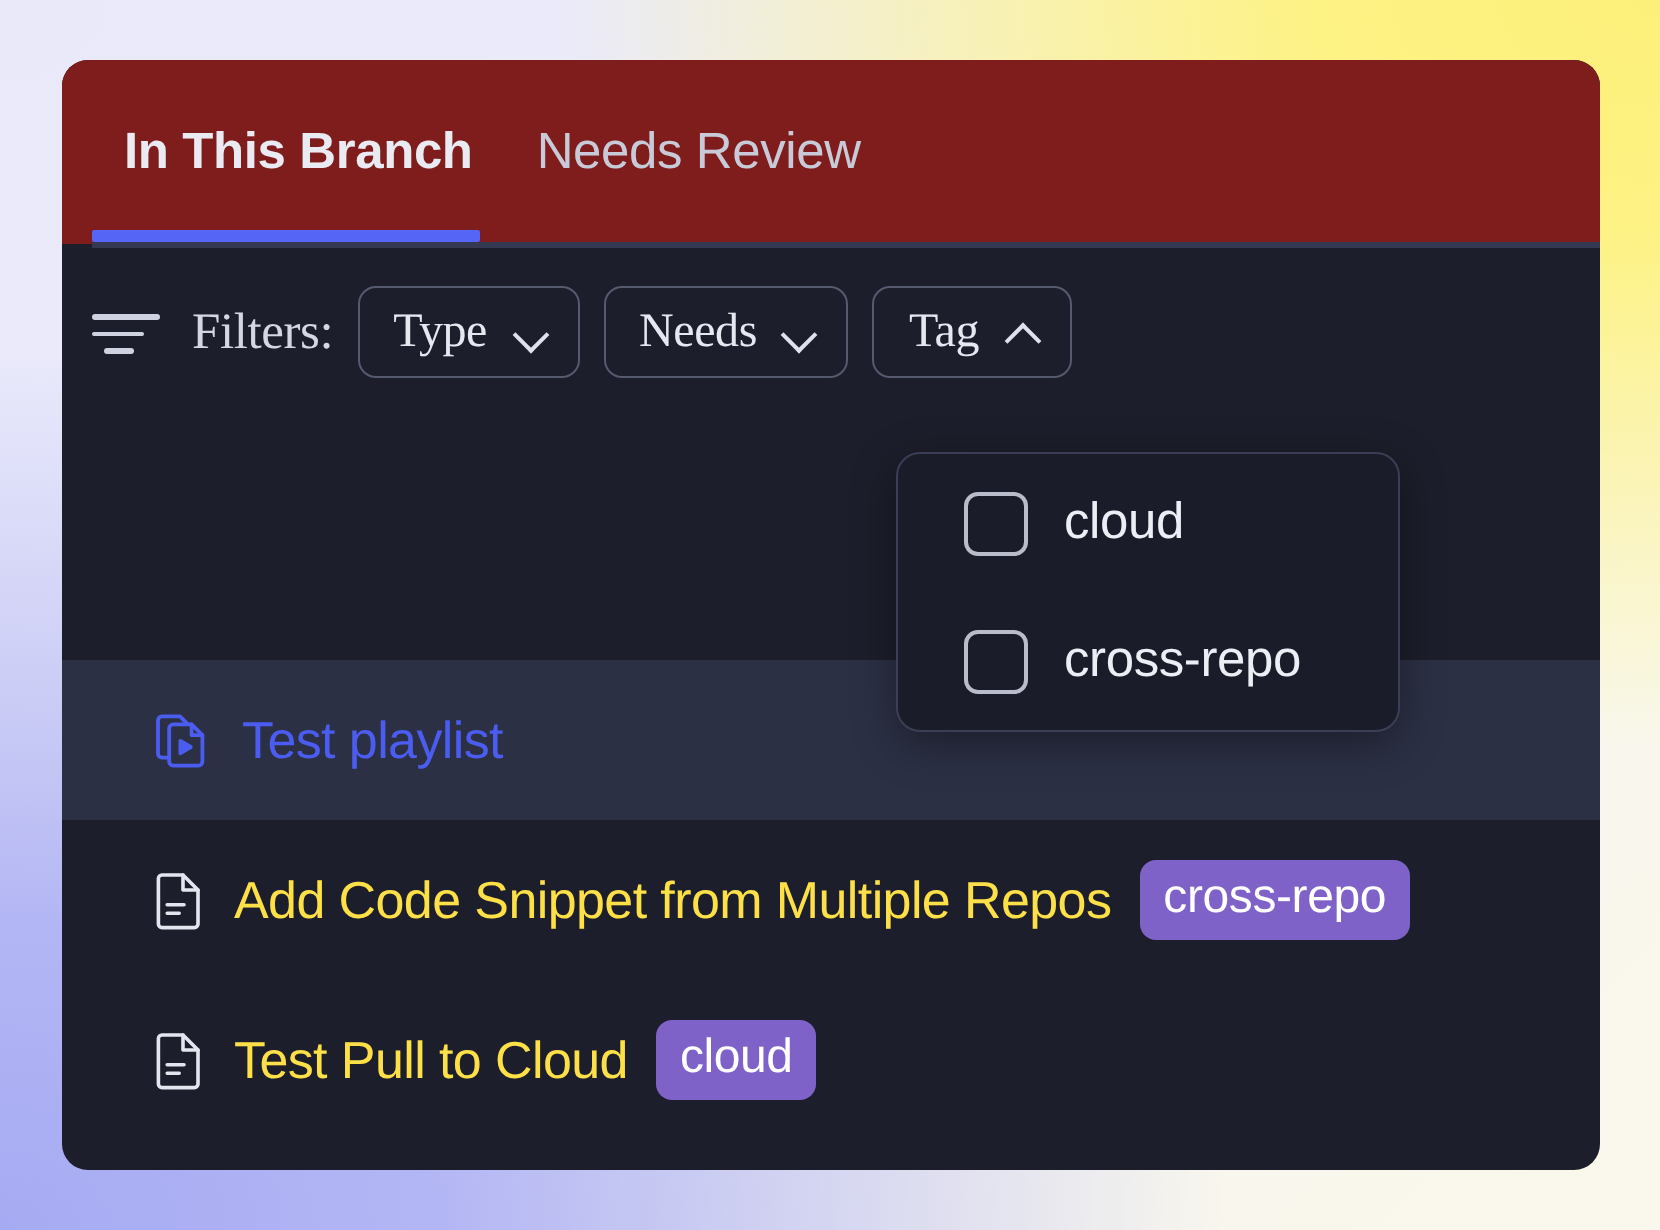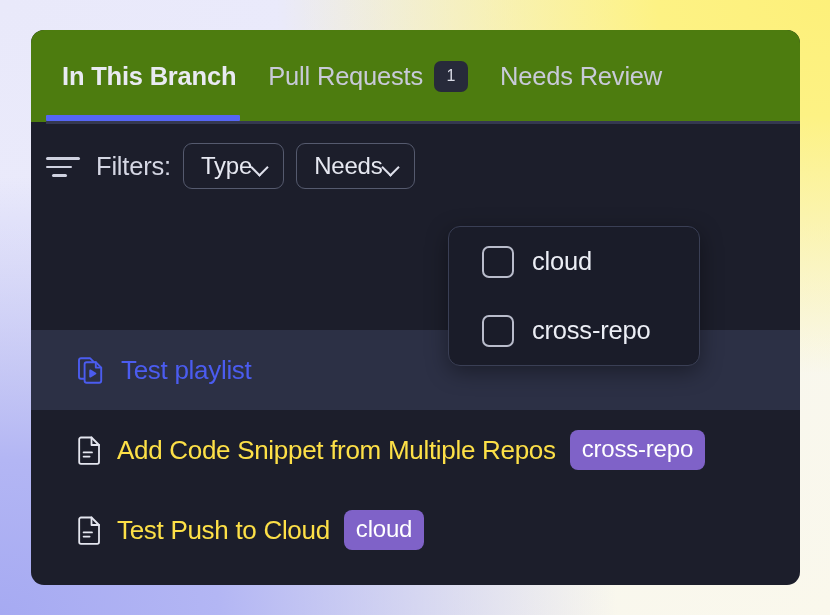--- a/index.html
+++ b/index.html
@@ -36,21 +36,21 @@
     height: 555px;
     background: #1c1e2b;
     border-radius: 13px;
     overflow: hidden;
   }
 
   
   #tabbar {
     position: relative;
     height: 92px;
-    background: #4d7c0f;
+    background: #7f1d1d;
   }
   #tabstrip {
     position: absolute;
     left: 15px;
     top: 24px;
     display: flex;
     align-items: center;
     gap: 0;
   }
   .tab {
@@ -103,20 +103,21 @@
   }
 
   
   #filters-row {
     position: absolute;
     left: 15px;
     top: 113px;
     display: flex;
     align-items: center;
     gap: 0;
+    font-family: Liberation Serif, serif;
   }
   #filter-icon {
     width: 38px;
     height: 26px;
     display: flex;
     flex-direction: column;
     align-items: flex-start;
     justify-content: center;
     gap: 6px;
     margin-right: 12px;
@@ -129,20 +130,21 @@
 
   #filters-label {
     color: #d4d6e3;
     font-size: 25.5px;
     margin-right: 12px;
     letter-spacing: -0.2px;
   }
   .filter-btn {
     display: flex;
     align-items: center;
+    gap: 14px;
     border: 1.6px solid #555a6e;
     border-radius: 9px;
     height: 44px;
     padding: 0 15px 0 17px;
     margin-right: 12px;
     background: transparent;
     cursor: pointer;
   }
   .filter-btn .fb-label {
     color: #e6e8f1;
@@ -263,24 +265,20 @@
 
 <div id="panel">
 
   <div id="tabbar">
     <div id="tabstrip">
 
       <div class="tab active">
         <span class="tab-label">In This Branch</span>
       </div>
 
-      <div class="tab">
-        <span class="tab-label">Pull Requests</span>
-        <span class="tab-badge">1</span>
-      </div>
 
       <div class="tab">
         <span class="tab-label">Needs Review</span>
       </div>
 
     </div>
     <div id="tab-divider"></div>
     <div id="tab-underline"></div>
   </div>
 
@@ -297,20 +295,24 @@
     <div class="filter-btn">
       <span class="fb-label">Type</span>
       <span class="chev down"></span>
     </div>
 
     <div class="filter-btn">
       <span class="fb-label">Needs</span>
       <span class="chev down"></span>
     </div>
 
+    <div class="filter-btn">
+      <span class="fb-label">Tag</span>
+      <span class="chev up"></span>
+    </div>
 
   </div>
 
   <div id="name-header">NAME</div>
 
   <div id="rows">
 
     <div class="row highlight">
       <span class="icon-playlist">
         <svg viewBox="0 0 30 32" width="30" height="32" fill="none" stroke="#4b5cf0" stroke-width="1.9" stroke-linejoin="round" stroke-linecap="round">
@@ -336,21 +338,21 @@
     </div>
 
     <div class="row">
       <span class="icon-doc">
         <svg viewBox="0 0 26 30" width="26" height="30" fill="none" stroke="#e4e6ef" stroke-width="1.8" stroke-linejoin="round" stroke-linecap="round">
           <path d="M4 2.5h10.5L22 10v17a1.8 1.8 0 0 1-1.8 1.8H4A1.8 1.8 0 0 1 2.2 27V4.3A1.8 1.8 0 0 1 4 2.5z"></path>
           <path d="M14.5 2.5V10H22"></path>
           <path d="M6.6 17.4h8.4M6.6 21.6h6"></path>
         </svg>
       </span>
-      <span class="row-label">Test Push to Cloud</span>
+      <span class="row-label">Test Pull to Cloud</span>
       <span class="tag-badge">cloud</span>
     </div>
 
   </div>
 
   <div id="tag-dropdown">
     <div class="dd-item">
       <span class="dd-checkbox"></span>
       <span class="dd-label">cloud</span>
     </div>

